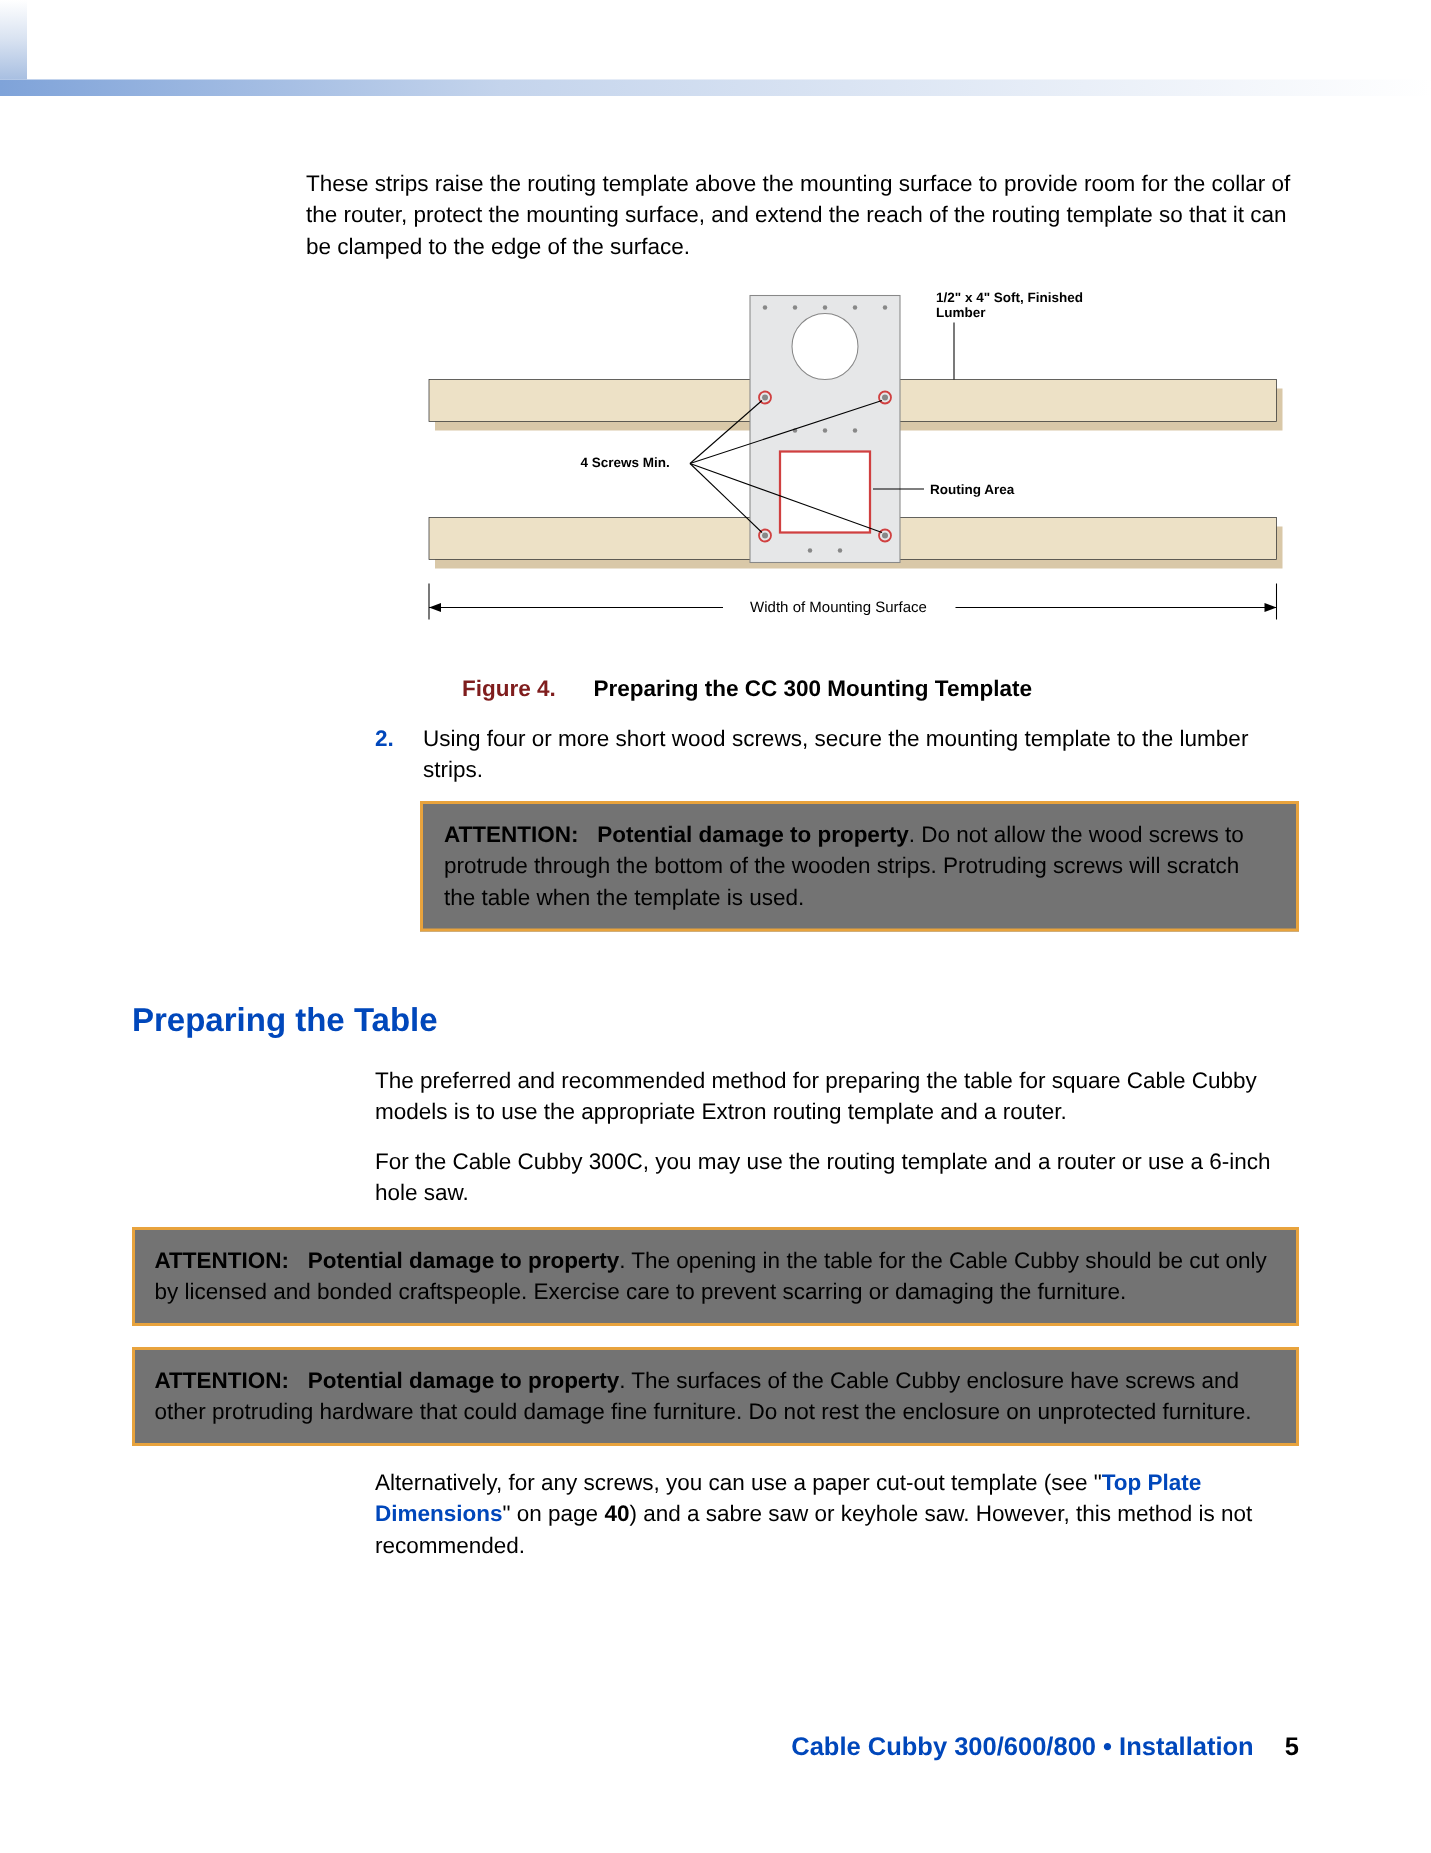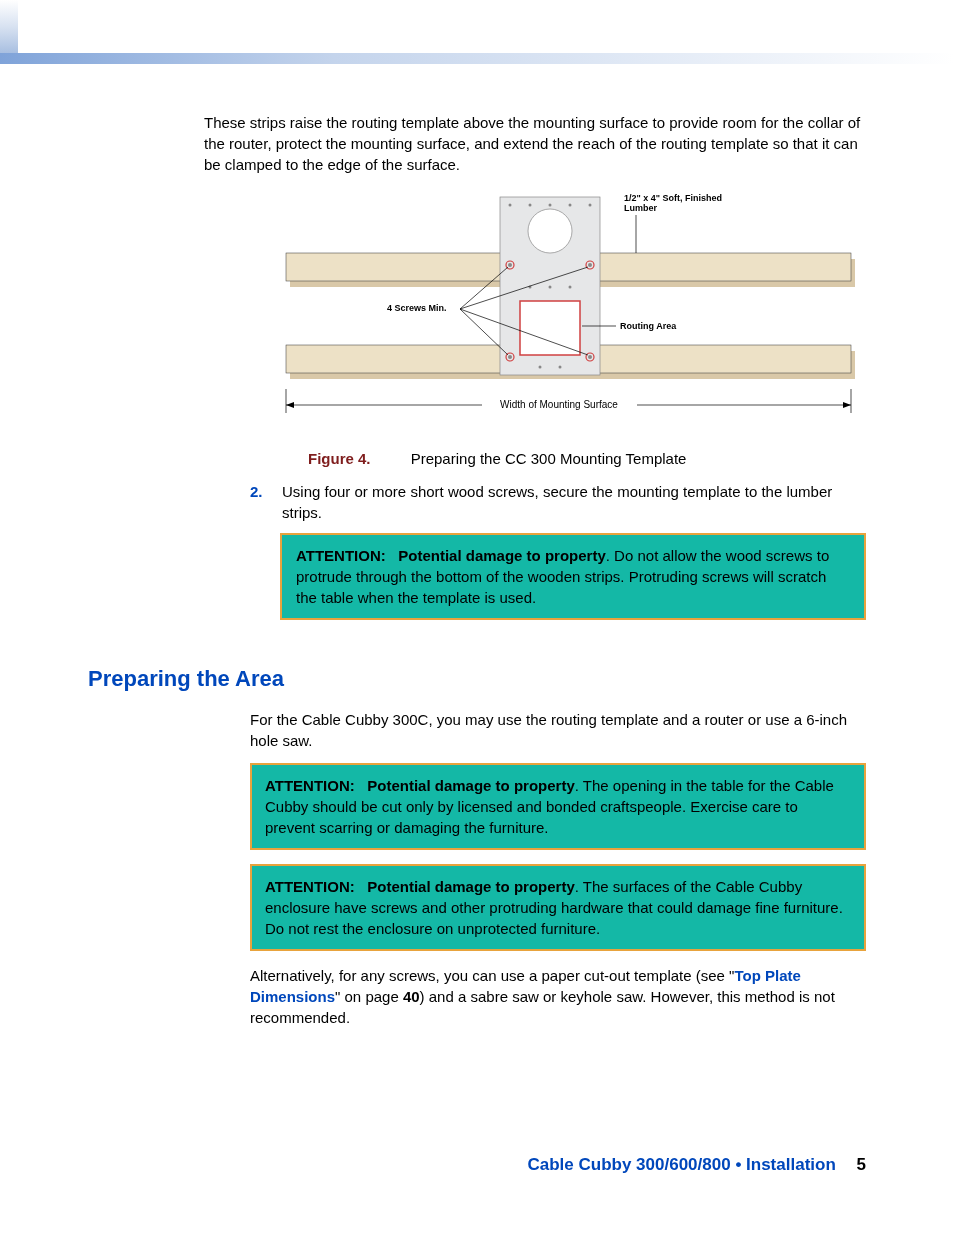--- a/index.html
+++ b/index.html
@@ -50,48 +50,47 @@
     }
     .caption {
       margin-left: 220px;
       margin-bottom: 12px;
     }
     .caption .fignum {
       color: #7f1d1d;
       font-weight: bold;
     }
     .caption .figtitle {
-      font-weight: normal;
-      margin-left: 36px;
+      font-weight: bold;
+      margin-left: 21px;
     }
     .step {
       display: flex;
       margin-left: 162px;
       margin-bottom: 10px;
     }
     .step-num {
       color: #0047bb;
       font-weight: bold;
       width: 32px;
       flex-shrink: 0;
     }
     .step-body {
       flex: 1;
     }
     .attention {
       border: 2px solid #e8a33d;
-      background: #14b8a6;
+      background: #737373;
       padding: 10px 14px;
       margin-bottom: 14px;
     }
     .attention-indented {
       margin-left: 192px;
     }
     .attention-wide {
-      margin-left: 162px;
       padding-left: 13px;
     }
     .attention strong.label {
       font-weight: bold;
     }
     .attention .subject {
       font-weight: bold;
     }
     h2.section {
       color: #0047bb;
@@ -201,23 +200,24 @@
   <div class="step">
     <div class="step-num">2.</div>
     <div class="step-body">Using four or more short wood screws, secure the mounting template to the lumber strips.</div>
   </div>
 
   <div class="attention attention-indented">
     <strong class="label">ATTENTION:</strong>&nbsp;&nbsp;
     <span class="subject">Potential damage to property</span><span>. Do not allow the wood screws to protrude through the bottom of the wooden strips. Protruding screws will scratch the table when the template is used.</span>
   </div>
 
-  <h2 class="section">Preparing the Area</h2>
+  <h2 class="section">Preparing the Table</h2>
 
   <div class="paras">
+    <p>The preferred and recommended method for preparing the table for square Cable Cubby models is to use the appropriate Extron routing template and a router.</p>
     <p>For the Cable Cubby 300C, you may use the routing template and a router or use a 6-inch hole saw.</p>
   </div>
 
   <div class="attention attention-wide">
     <strong class="label">ATTENTION:</strong>&nbsp;&nbsp;
     <span class="subject">Potential damage to property</span><span>. The opening in the table for the Cable Cubby should be cut only by licensed and bonded craftspeople. Exercise care to prevent scarring or damaging the furniture.</span>
   </div>
 
   <div class="attention attention-wide">
     <strong class="label">ATTENTION:</strong>&nbsp;&nbsp;

